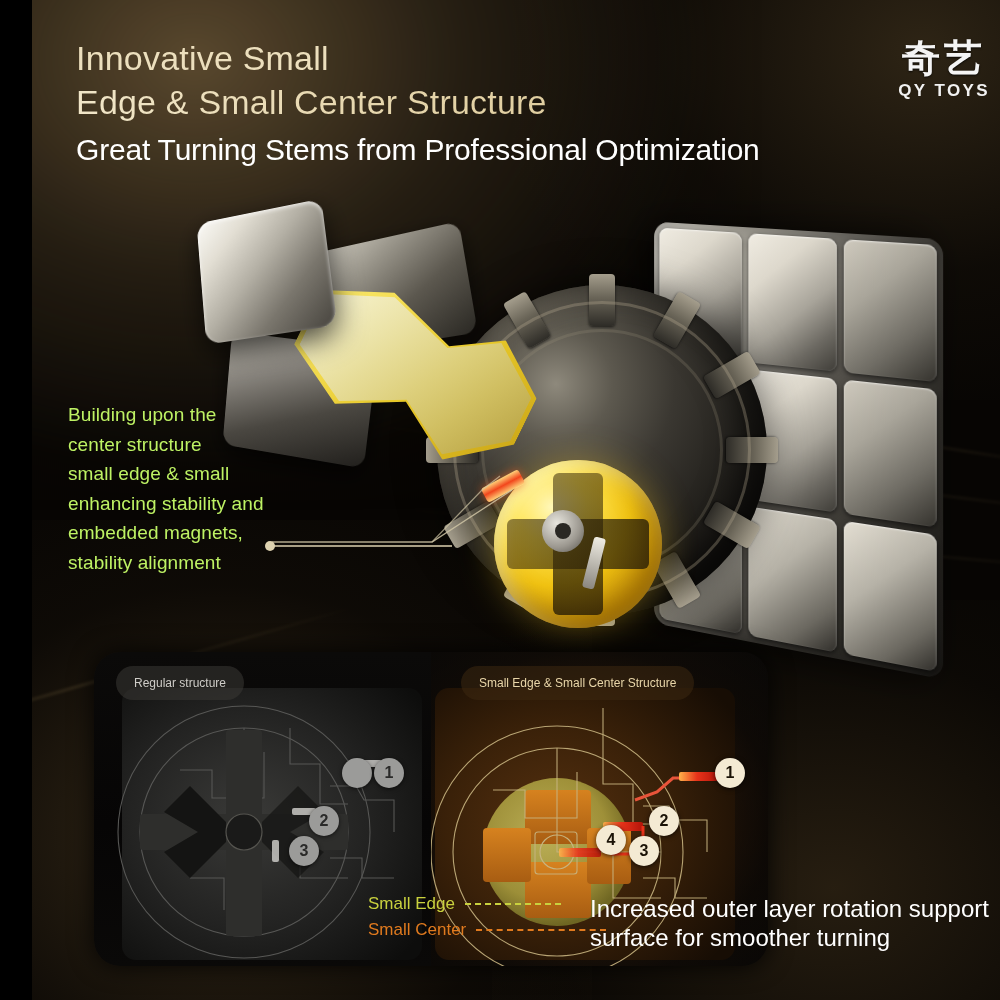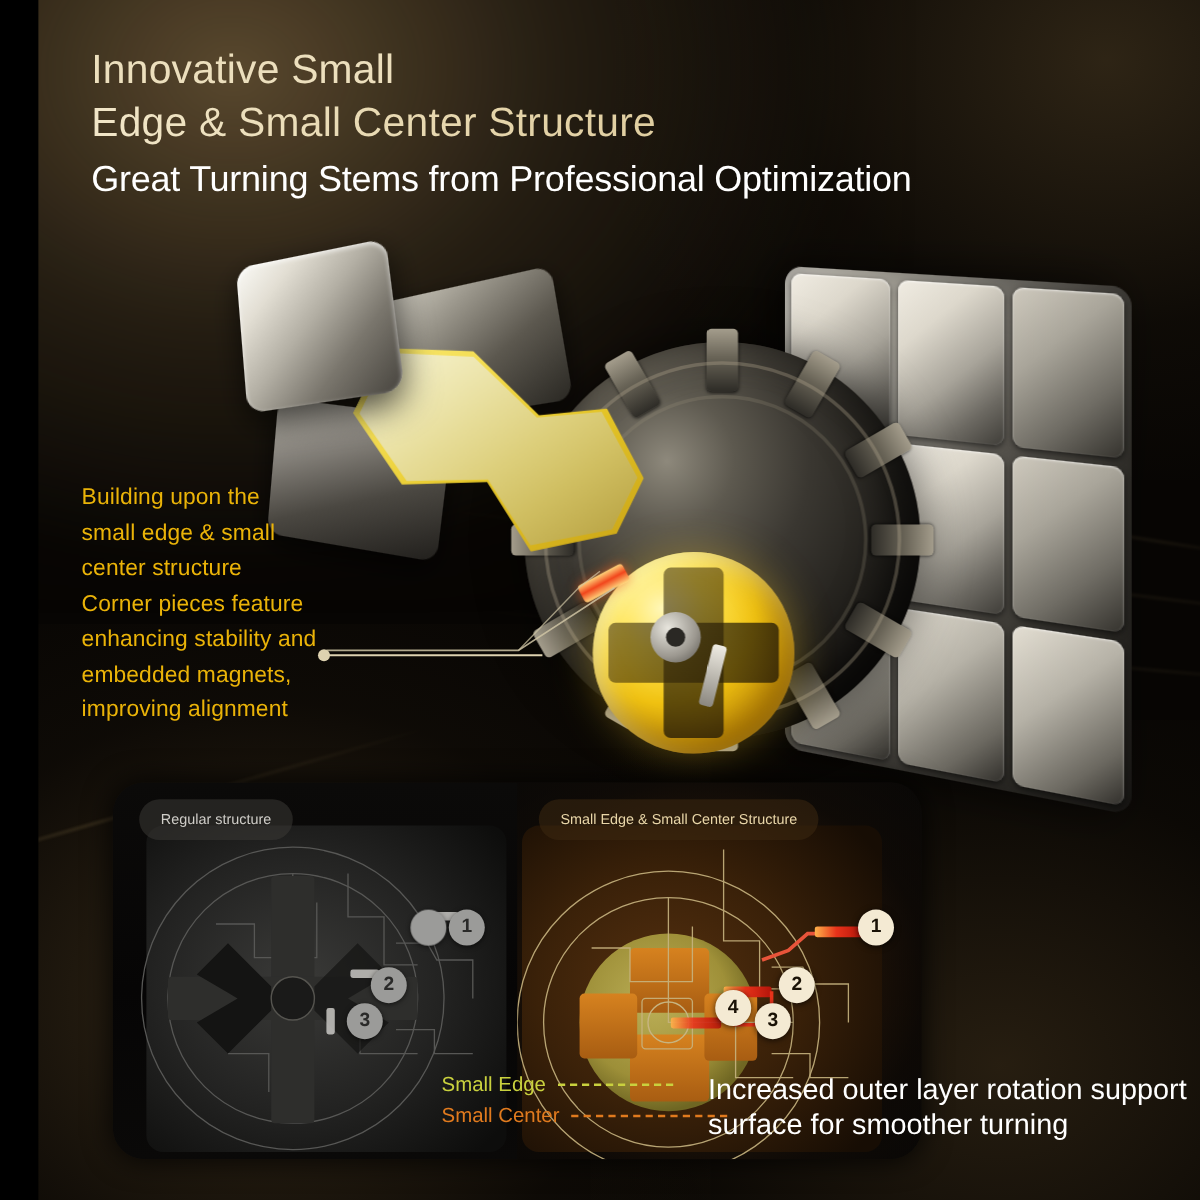--- a/index.html
+++ b/index.html
@@ -121,21 +121,21 @@
   .magnet-bar { position:absolute; left:300px; top:288px; width:42px; height:16px;
       transform:rotate(-28deg); border-radius:3px;
       background:linear-gradient(180deg,#ffd27a 0%, #f2461c 48%, #ffd27a 100%);
       box-shadow:0 0 10px rgba(255,90,30,.6); }
 
   
   .hero-lead { position:absolute; left:0; top:0; width:790px; height:480px; }
 
   
   .annot { position:absolute; left:36px; top:400px; width:240px; z-index:14; }
-  .annot p { font-size:19px; line-height:29.5px; color:#eab308; letter-spacing:.1px; }
+  .annot p { font-size:19px; line-height:29.5px; color:#bef264; letter-spacing:.1px; }
   .lead-line { position:absolute; left:232px; top:536px; z-index:14; }
 
   
   .panel { position:absolute; left:62px; top:652px; width:674px; height:314px;
       background:linear-gradient(180deg,#0b0a09 0%, #060505 55%, #0a0908 100%);
       border-radius:26px; z-index:9;
       box-shadow:0 0 24px rgba(0,0,0,.85); overflow:hidden; }
   .panel-half { position:absolute; top:0; bottom:0; }
   .half-left  { left:0;   width:337px; }
   .half-right { left:337px; width:337px;
@@ -181,20 +181,24 @@
     <div class="streak s3"></div>
     <div class="streak s4"></div>
   </div>
 
   <div class="headline">
     <div class="hl-1">Innovative Small</div>
     <div class="hl-2">Edge &amp; Small Center Structure</div>
     <div class="hl-3">Great Turning Stems from Professional Optimization</div>
   </div>
 
+  <div class="logo">
+    <div class="logo-cn">奇艺</div>
+    <div class="logo-en">QY TOYS</div>
+  </div>
 
   <div class="hero">
 
     <div class="cube-right">
       <div class="cube-face-grid">
         <div class="tile"></div>
         <div class="tile"></div>
         <div class="tile"></div>
         <div class="tile"></div>
         <div class="tile"></div>
@@ -241,26 +245,25 @@
     <div class="magnet-bar"></div>
 
     <svg class="hero-lead" viewBox="0 0 790 480">
       <path d="M 90 352 L 250 352 L 330 300" stroke="#cfc4a4" stroke-width="1.4" fill="none" opacity="0.85"></path>
       <path d="M 250 352 L 300 300 L 318 286" stroke="#cfc4a4" stroke-width="1.2" fill="none" opacity="0.7"></path>
     </svg>
   </div>
 
   <div class="annot">
     <p>Building upon the</p>
+    <p>center structure</p>
     <p>small edge &amp; small</p>
-    <p>center structure</p>
-    <p>Corner pieces feature</p>
     <p>enhancing stability and</p>
     <p>embedded magnets,</p>
-    <p>improving alignment</p>
+    <p>stability alignment</p>
   </div>
   <svg class="lead-line" width="190" height="20">
     <circle cx="6" cy="10" r="5" fill="#ded2b0"></circle>
     <line x1="10" y1="10" x2="188" y2="10" stroke="#ded2b0" stroke-width="1.6"></line>
   </svg>
 
   <div class="panel">
 
     <div class="panel-half half-left">
       <svg class="diagram" viewBox="0 0 337 284">
@@ -352,21 +355,21 @@
         <g>
           <rect x="248" y="90" width="40" height="9" rx="2" fill="url(#gHot)"></rect>
           <rect x="172" y="140" width="40" height="9" rx="2" fill="url(#gHot)"></rect>
           <rect x="128" y="166" width="42" height="9" rx="2" fill="url(#gHot)" opacity=".9"></rect>
         </g>
         <path d="M212 144 L212 172 L180 172" stroke="#e8331a" stroke-width="3" fill="none"></path>
       </svg>
     </div>
 
     <div class="chip chip-left">Regular structure</div>
-    <div class="chip chip-right" style="left:355px;">Small Edge &amp; Small Center Structure</div>
+    <div class="chip chip-right" style="left:367px;">Small Edge &amp; Small Center Structure</div>
   </div>
 
   <div class="marker gray" style="left:342px; top:758px; position:absolute; z-index:17;">1</div>
   <div class="marker gray" style="left:277px; top:806px; position:absolute; z-index:17;">2</div>
   <div class="marker gray" style="left:257px; top:836px; position:absolute; z-index:17;">3</div>
 
   <div class="marker cream" style="left:683px; top:758px; position:absolute; z-index:17;">1</div>
   <div class="marker cream" style="left:617px; top:806px; position:absolute; z-index:17;">2</div>
   <div class="marker cream" style="left:597px; top:836px; position:absolute; z-index:17;">3</div>
   <div class="marker cream" style="left:564px; top:825px; position:absolute; z-index:17;">4</div>

